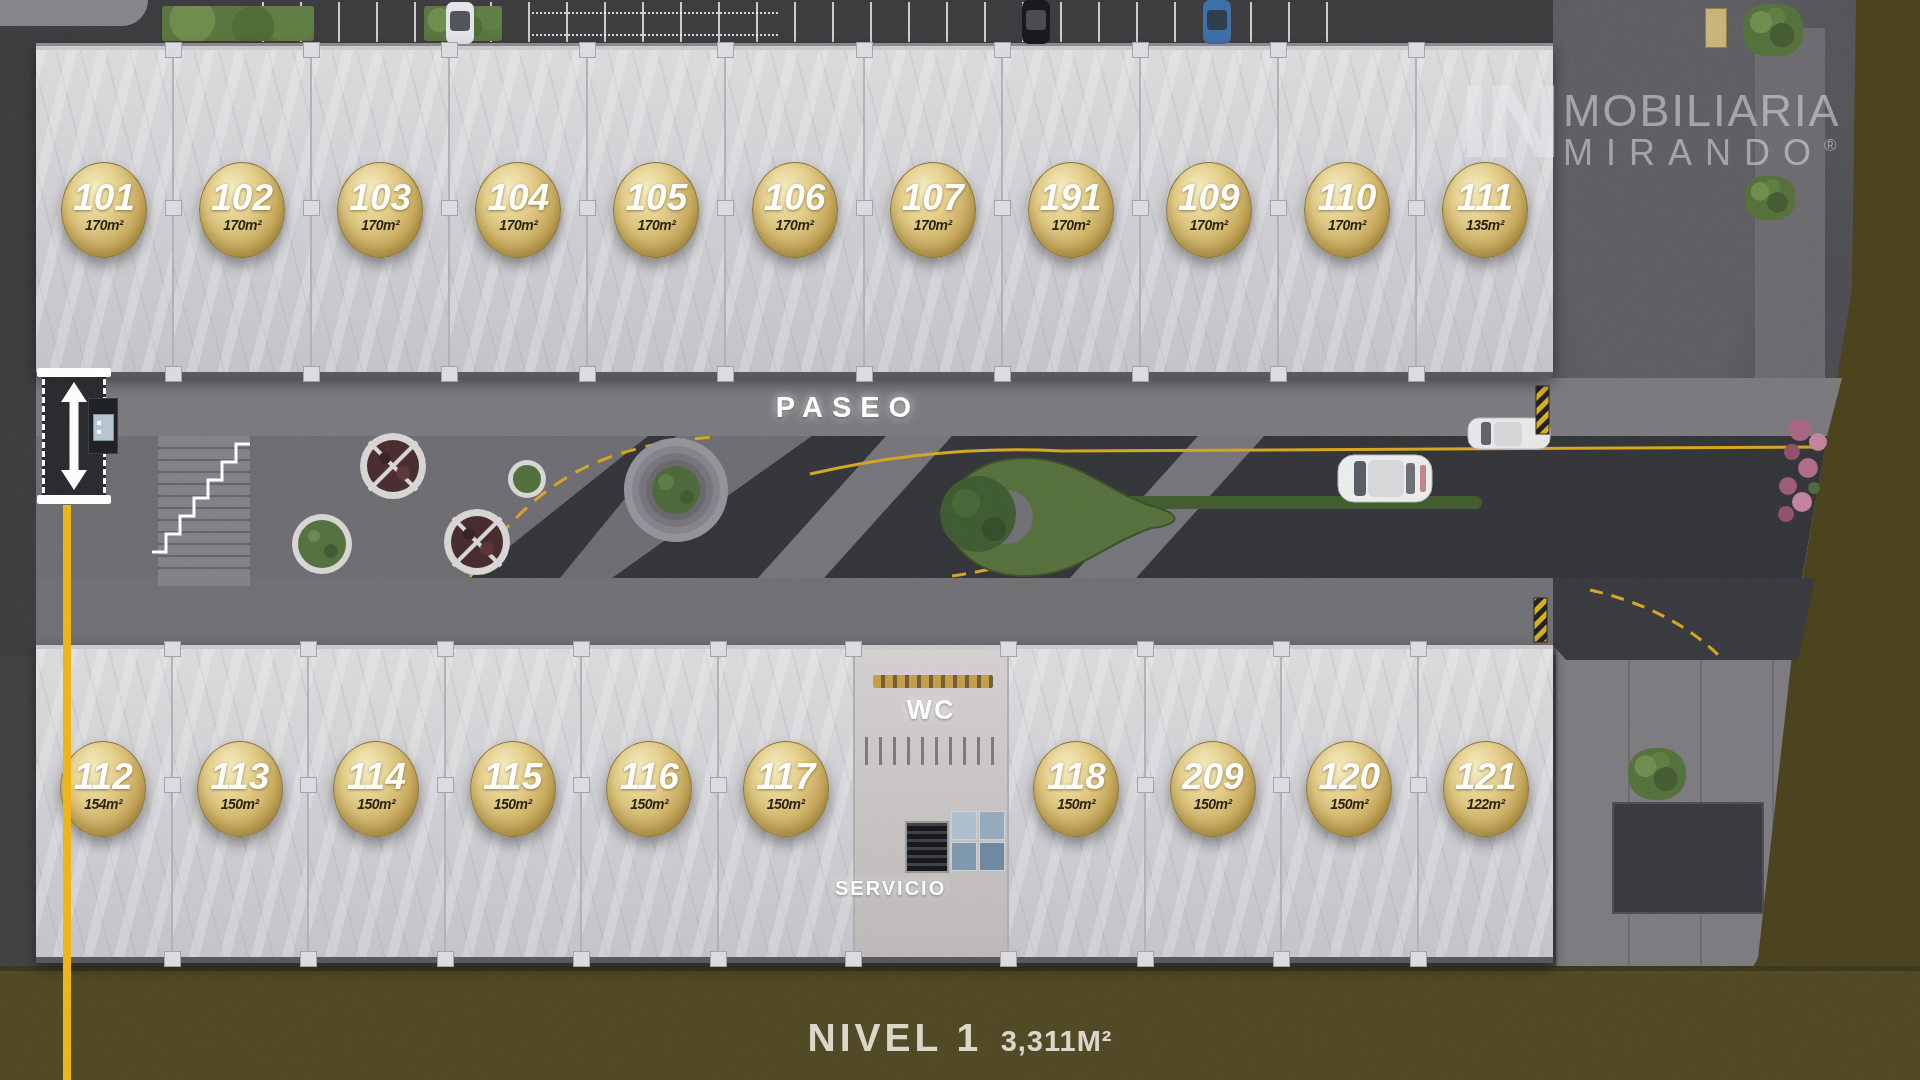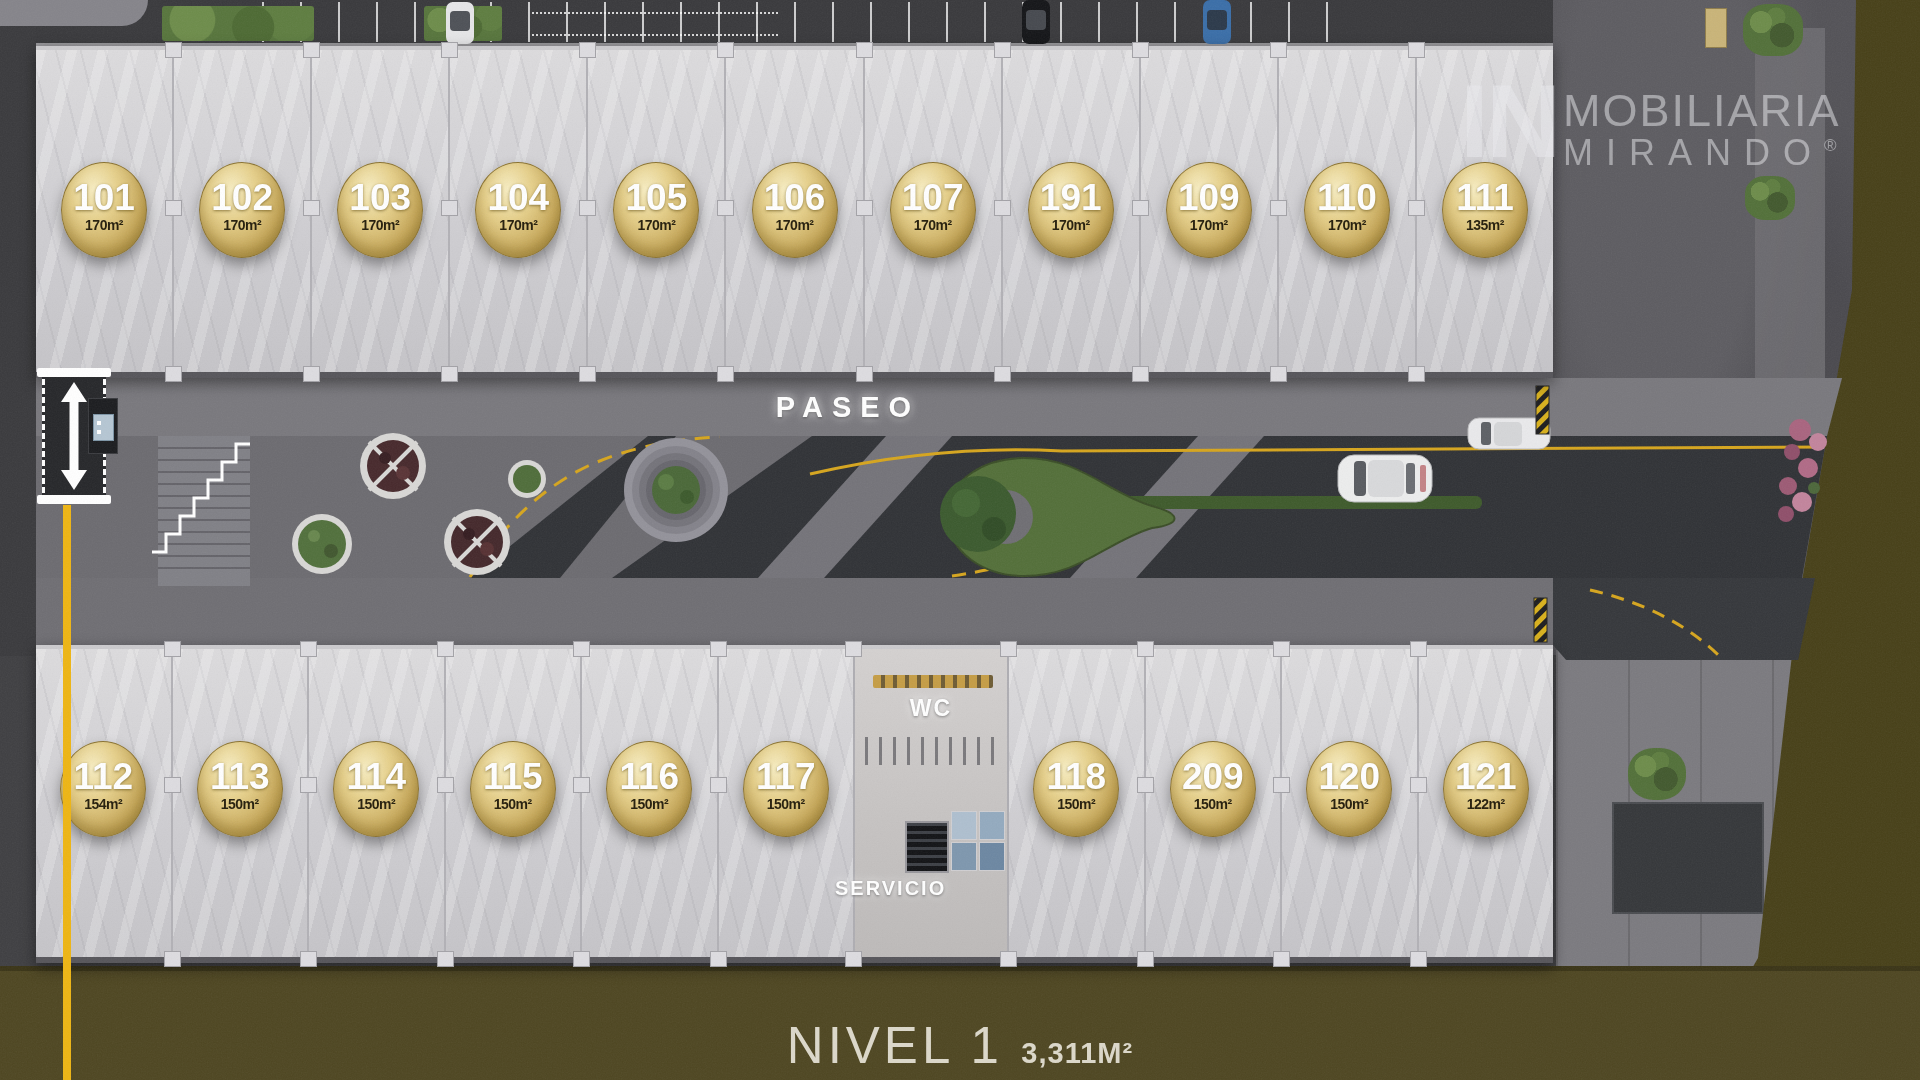--- a/index.html
+++ b/index.html
@@ -49,21 +49,21 @@
 
   
   .building{position:absolute;display:flex;z-index:3;box-shadow:0 5px 14px rgba(0,0,0,.45);
     border-top:4px solid #cbcacd;border-bottom:6px solid #56555a;}
   .row-top{left:36px;top:46px;width:1517px;height:332px;}
   .row-bottom{left:36px;top:645px;width:1517px;height:318px;}
   .repeat-group{display:contents;}
   .unit-cell{position:relative;flex:1 1 0;border-right:2px solid #b2b1b6;background:
     repeating-linear-gradient(104deg, rgba(255,255,255,.22) 0 10px, rgba(0,0,0,0) 10px 30px),
     repeating-linear-gradient(76deg, rgba(120,120,128,.10) 0 2px, rgba(0,0,0,0) 2px 24px),
-    linear-gradient(180deg,#dcdbdd,#cfced2 55%,#c5c4c8);}
+    linear-gradient(180deg,#dcdbdd,#cfced2 55%,#c5c4c8); font-style: italic;}
   .repeat-group > .unit-cell:last-child{border-right:none;}
   .repeat-group > .unit-cell:last-child .pil{display:none;}
   .pil{position:absolute;right:-10px;width:17px;height:16px;background:#dddce0;border:1px solid #a3a2a7;z-index:2;}
   .pil-t{top:-8px;} .pil-b{bottom:-10px;}
   .row-top .pil-m{top:150px;} .row-bottom .pil-m{top:128px;}
 
   .badge{position:absolute;left:50%;transform:translateX(-50%);width:86px;height:96px;border-radius:50%;
     background:radial-gradient(ellipse at 38% 28%, #f7edc2 0%, #e6d08b 32%, #c6a758 68%, #9a7d31 100%);
     border:1px solid #8a7230;box-shadow:0 7px 14px rgba(0,0,0,.38), inset 0 -7px 12px rgba(110,85,20,.35);
     text-align:center;cursor:pointer;}
@@ -72,21 +72,21 @@
     text-shadow:0 1px 3px rgba(90,70,10,.65);}
   .badge-area{margin-top:1px;font-size:14px;font-weight:700;color:#241d0b;letter-spacing:-0.5px;}
 
   
   .service-cell{position:relative;flex:0 0 156px;border-left:2px solid #aeadb2;border-right:2px solid #aeadb2;
     background:linear-gradient(180deg,#d4d1d0,#c6c3c2 55%,#bdbab9);}
   .service-cell .spil{position:absolute;width:17px;height:16px;background:#dddce0;border:1px solid #a3a2a7;z-index:2;}
   .sp-tl{left:-10px;top:-8px;} .sp-tr{right:-10px;top:-8px;} .sp-bl{left:-10px;bottom:-10px;} .sp-br{right:-10px;bottom:-10px;}
   .stud-strip{position:absolute;left:18px;top:26px;width:120px;height:13px;border-radius:2px;
     background:repeating-linear-gradient(to right,#c59d45 0 8px,#6e5c34 8px 12px);}
-  .wc-label{position:absolute;left:0;top:46px;width:100%;text-align:center;font-size:23px;letter-spacing:2px;}
+  .wc-label{position:absolute;left:0;top:46px;width:100%;text-align:center;font-size:27px;letter-spacing:2px;}
   .hatch{position:absolute;left:10px;top:88px;width:136px;height:28px;
     background:repeating-linear-gradient(to right, rgba(55,55,62,.55) 0 3px, transparent 3px 14px);}
   .stairwell{position:absolute;left:50px;top:172px;width:44px;height:52px;border:2px solid #97969b;
     background:repeating-linear-gradient(to bottom,#3c3f45 0 3px,#121316 3px 8px);}
   .sky{position:absolute;width:26px;height:29px;border:1px solid #d0cfd2;}
   .sky1{left:96px;top:162px;background:#aebfcf;} .sky2{left:124px;top:162px;background:#93aabf;}
   .sky3{left:96px;top:193px;background:#7e97ae;} .sky4{left:124px;top:193px;background:#6c87a2;}
   .servicio-label{position:absolute;left:-20px;top:228px;width:196px;
     font-size:20px;font-weight:700;letter-spacing:2px;}
 
@@ -99,21 +99,21 @@
   
   .logo{position:absolute;left:1444px;top:80px;z-index:5;display:flex;align-items:flex-start;color:rgba(235,235,240,.5);}
   .logo-in{font-size:104px;font-weight:700;line-height:.8;letter-spacing:-3px;margin-left:16px;}
   .logo-right{margin-left:5px;margin-top:8px;}
   .logo-l1{font-size:45px;font-weight:400;letter-spacing:2px;line-height:1;}
   .logo-l2{font-size:36px;font-weight:300;letter-spacing:13px;line-height:1.1;white-space:nowrap;}
   .logo-reg{font-size:17px;vertical-align:14px;letter-spacing:0;}
 
   
   .nivel{position:absolute;left:0;top:1016px;width:1920px;text-align:center;z-index:4;color:#dcd8ca;}
-  .nivel-name{font-size:51px;font-weight:400;letter-spacing:4px;}
+  .nivel-name{font-size:39px;font-weight:700;letter-spacing:4px;}
   .nivel-area{font-size:29px;font-weight:600;letter-spacing:1px;margin-left:14px;}
 
   
   .elevator{position:absolute;left:42px;top:370px;width:64px;height:132px;z-index:5;background:#26272a;
     border-left:3px dashed #fff;border-right:3px dashed #fff;}
   .elevator::before,.elevator::after{content:"";position:absolute;left:-8px;right:-8px;height:9px;background:#fff;border-radius:2px;}
   .elevator::before{top:-2px;} .elevator::after{bottom:-2px;}
   .elev-arrow{position:absolute;left:50%;top:50%;transform:translate(-50%,-50%);}
   .cabin{position:absolute;left:88px;top:398px;width:30px;height:56px;background:#1b1c1f;z-index:5;border:1px solid #3a3b3f;}
   .cabin .pane{position:absolute;left:4px;top:15px;width:21px;height:27px;background:#b5c6d3;border:1px solid #7d95a6;}

